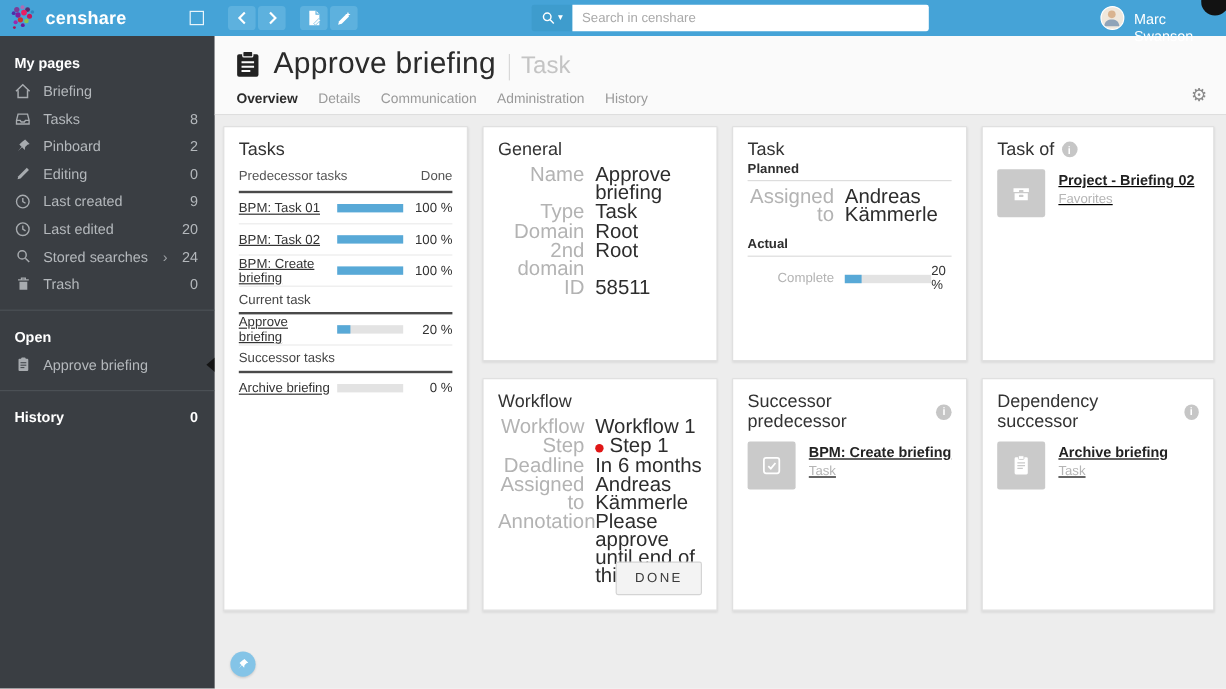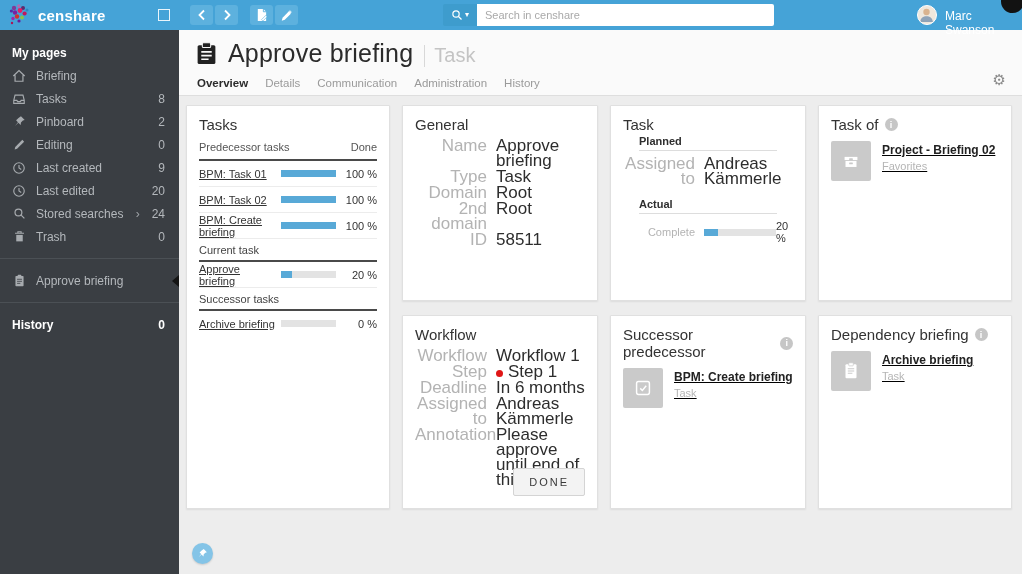--- a/index.html
+++ b/index.html
@@ -62,21 +62,21 @@
   .bar-fill{height:100%;background:#58a9d7;}
   .pct{width:33px;text-align:right;color:#333;}
 
   
   .kv{display:flex;font-size:17px;line-height:15px;padding:0 12px;margin-bottom:1px;}
   .kv .k{width:72px;flex-shrink:0;text-align:right;color:#b3b3b3;padding-right:9px;}
   .kv .v{color:#2d2d2d;flex:1;}
   .dot{display:inline-block;width:7px;height:7px;border-radius:50%;background:#e01616;margin-right:5px;}
 
   
-  .sec-h{font-size:11px;font-weight:700;color:#2e2e2e;margin:0 28px 5px;padding-bottom:3px;border-bottom:1px solid #ddd;}
+  .sec-h{font-size:11px;font-weight:700;color:#2e2e2e;margin:0 12px 5px;padding-bottom:3px;border-bottom:1px solid #ddd;}
   .task-kv{display:flex;align-items:center;font-size:11px;padding:1px 12px 10px;}
   .task-kv .k{width:72px;flex-shrink:0;text-align:right;color:#b3b3b3;padding-right:9px;}
   .bar-wide{width:72px;height:7px;background:#e3e3e3;flex-shrink:0;}
   .task-kv .pct2{margin-left:auto;color:#333;}
 
   
   .item-row{display:flex;padding:3px 12px;gap:11px;cursor:pointer;text-decoration:underline;}
   .thumb{width:40px;height:40px;background:#cacaca;border-radius:2px;display:flex;align-items:center;justify-content:center;flex-shrink:0;}
   .item-title{font-size:12px;font-weight:700;color:#222;margin-top:2px;}
   .item-sub{font-size:11px;color:#b5b5b5;margin-top:3px;}
@@ -234,20 +234,23 @@
             <path d="M2.5 4 H13.5 M6 4 V2.2 H10 V4" fill="none" stroke="currentColor" stroke-width="1.3"></path>
             <path d="M4 6 V14 H12 V6 Z" fill="currentColor"></path>
           </svg>
         </span>
       <span class="sb-label">Trash</span>
       <span class="sb-count">0</span>
     </div>
 
     <div class="sb-sep"></div>
 
+    <div class="sb-title" style="margin-top:0;">
+      <span>Open</span>
+    </div>
     <div class="sb-item">
       <span class="sb-ic">
           <svg width="13" height="13" viewBox="0 0 16 16">
             <rect x="3" y="2.5" width="10" height="12.5" rx="1" fill="currentColor"></rect>
             <rect x="5.8" y="1" width="4.4" height="3" rx="0.8" fill="currentColor"></rect>
             <path d="M5 6.5 H11 M5 9 H11 M5 11.5 H9" stroke="#3a3e43" stroke-width="1"></path>
           </svg>
         </span>
       <span class="sb-label">Approve briefing</span>
       <span class="sb-active-tri"></span>
@@ -445,21 +448,21 @@
           </span>
           <span>
             <div class="item-title">BPM: Create briefing</div>
             <div class="item-sub">Task</div>
           </span>
         </div>
       </div>
 
       <div class="card">
         <div class="card-title">
-          <span>Dependency briefing</span>
+          <span>Dependency successor</span>
           <span class="info-ic">i</span>
         </div>
         <div class="item-row">
           <span class="thumb">
             <svg width="22" height="22" viewBox="0 0 24 24">
               <rect x="6" y="4.5" width="12" height="15.5" rx="1.2" fill="#fff"></rect>
               <rect x="9.5" y="3" width="5" height="3.4" rx="0.8" fill="#fff" stroke="#cacaca" stroke-width="0.8"></rect>
               <path d="M8.5 9.5 H15.5 M8.5 12 H15.5 M8.5 14.5 H13.5" stroke="#cacaca" stroke-width="1.1"></path>
             </svg>
           </span>

